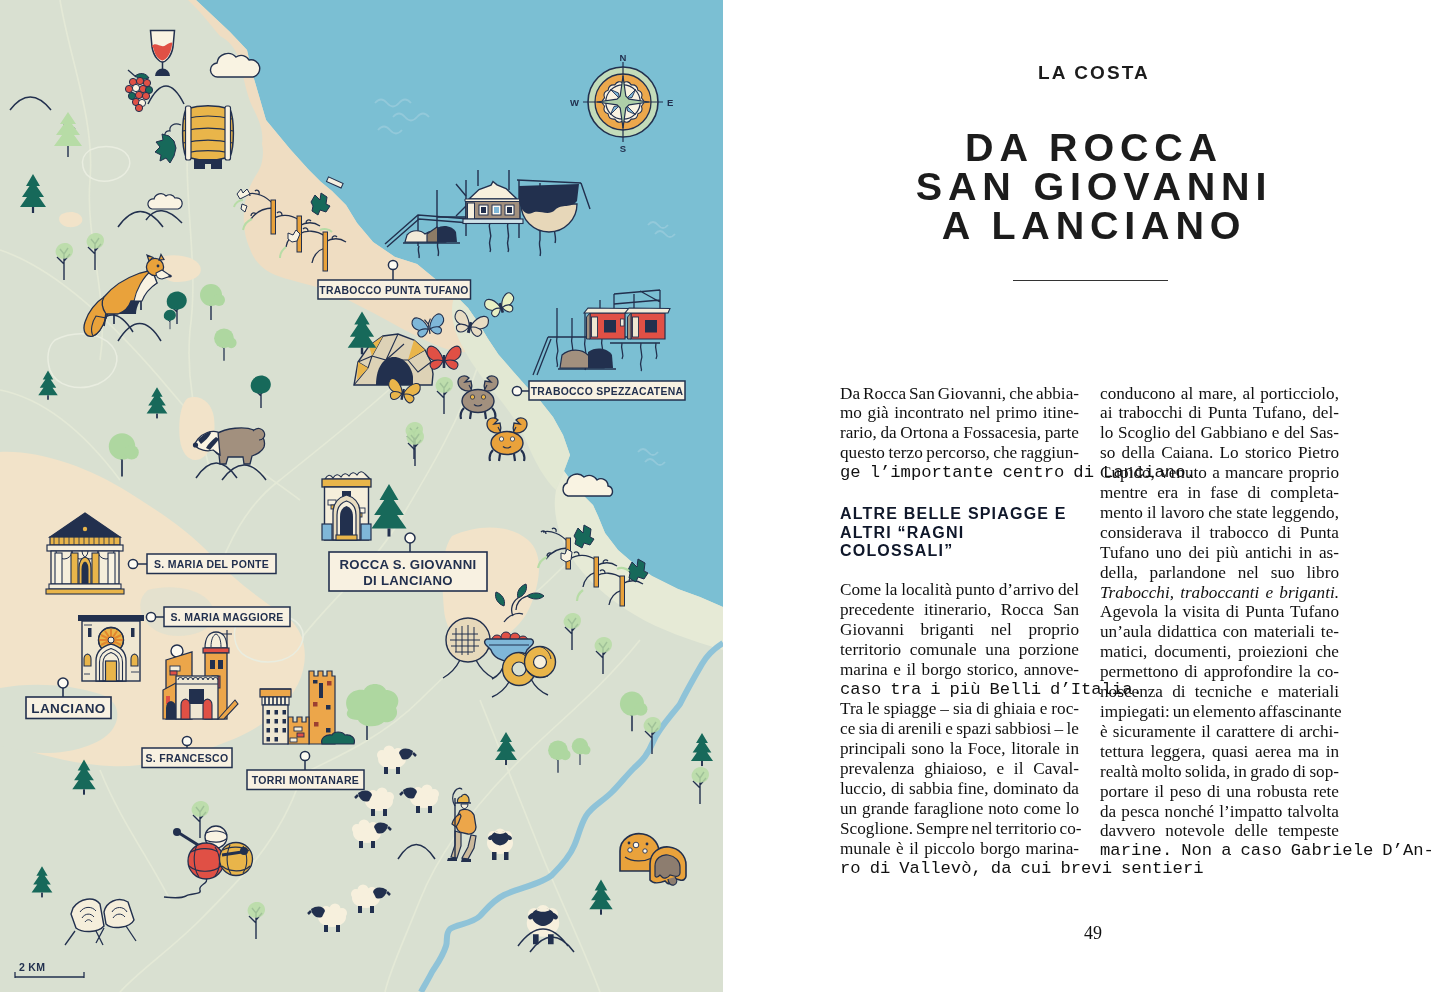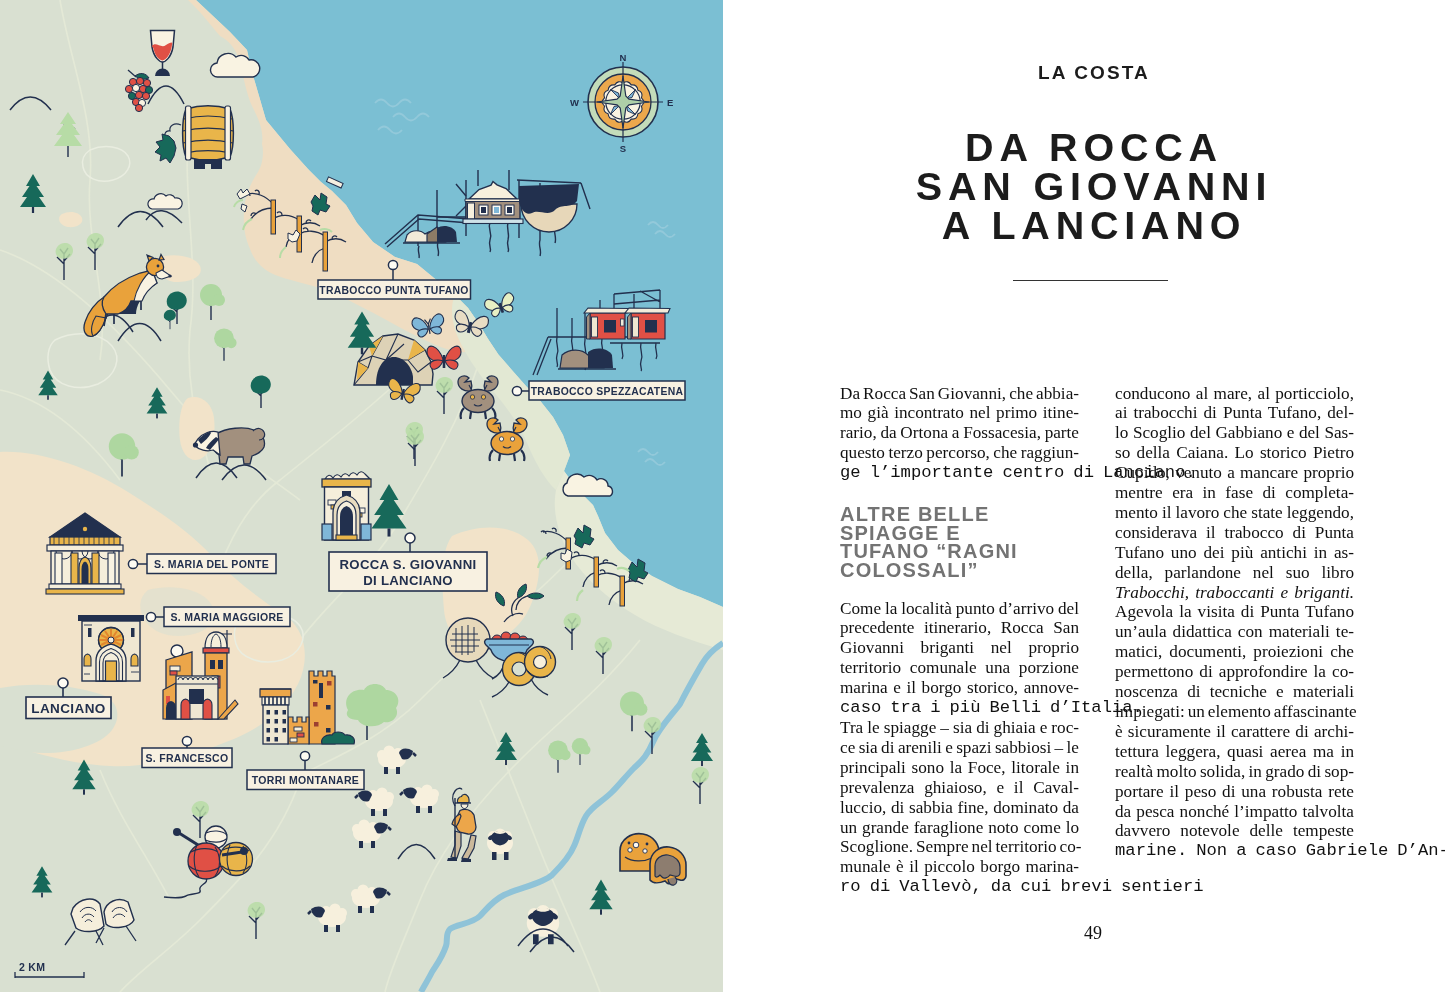--- a/index.html
+++ b/index.html
@@ -5,24 +5,24 @@
 html,body{margin:0;padding:0;}
 body{width:1445px;height:992px;overflow:hidden;background:#fff;font-family:"Liberation Sans",sans-serif;}
 #spread{position:relative;width:1445px;height:992px;}
 #mapwrap{position:absolute;left:0;top:0;width:723px;height:992px;}
 #rightpage{position:absolute;left:723px;top:0;width:722px;height:992px;background:#ffffff;}
 .kicker{position:absolute;left:10px;top:62px;width:722px;text-align:center;font-size:19px;font-weight:bold;letter-spacing:2.1px;color:#1c1c1c;}
 .title{position:absolute;left:10px;top:128px;width:722px;text-align:center;font-size:39.5px;line-height:39.2px;font-weight:bold;letter-spacing:5.8px;color:#1c1c1c;}
 .divider{position:absolute;left:290px;top:280px;width:155px;border-top:1.6px solid #333;}
 .col{position:absolute;top:383.5px;width:239px;font-family:"Liberation Serif",serif;font-size:17.2px;line-height:19.9px;color:#111;word-spacing:-1.3px;}
 .colL{left:117px;}
-.colR{left:392px;}
+.colR{left:377px;}
 .jl{text-align:justify;text-align-last:justify;white-space:nowrap;}
 .ll{text-align:left;white-space:nowrap;font-family:Liberation Mono, monospace;}
-.subhead{font-family:"Liberation Sans",sans-serif;font-weight:bold;font-size:20px;letter-spacing:1.2px;color:#737373;line-height:18.5px;word-spacing:0;}
+.subhead{font-family:"Liberation Sans",sans-serif;font-weight:bold;font-size:16px;letter-spacing:1.2px;color:#0f172a;line-height:18.5px;word-spacing:0;}
 .pagenum{position:absolute;left:9px;top:923px;width:722px;text-align:center;font-family:"Liberation Serif",serif;font-size:18px;color:#111;}
 </style>
 </head>
 <body>
 <div id="spread">
 
 <div id="mapwrap">
 <svg width="723" height="992" viewBox="0 0 723 992">
 <defs>
 <g id="pine">
@@ -743,21 +743,21 @@
 <div class="divider"></div>
 
 <div class="col colL">
 <div class="jl">Da Rocca San Giovanni, che abbia-</div>
 <div class="jl">mo già incontrato nel primo itine-</div>
 <div class="jl">rario, da Ortona a Fossacesia, parte</div>
 <div class="jl">questo terzo percorso, che raggiun-</div>
 <div class="ll">ge l’importante centro di Lanciano.</div>
 <div style="height:22px"></div>
 <div class="subhead">ALTRE BELLE SPIAGGE E</div>
-<div class="subhead">TUFANO “RAGNI COLOSSALI”</div>
+<div class="subhead">ALTRI “RAGNI COLOSSALI”</div>
 <div style="height:19.5px"></div>
 <div class="jl">Come la località punto d’arrivo del</div>
 <div class="jl">precedente itinerario, Rocca San</div>
 <div class="jl">Giovanni briganti nel proprio</div>
 <div class="jl">territorio comunale una porzione</div>
 <div class="jl">marina e il borgo storico, annove-</div>
 <div class="ll">caso tra i più Belli d’Italia.</div>
 <div class="jl">Tra le spiagge – sia di ghiaia e roc-</div>
 <div class="jl">ce sia di arenili e spazi sabbiosi – le</div>
 <div class="jl">principali sono la Foce, litorale in</div>

